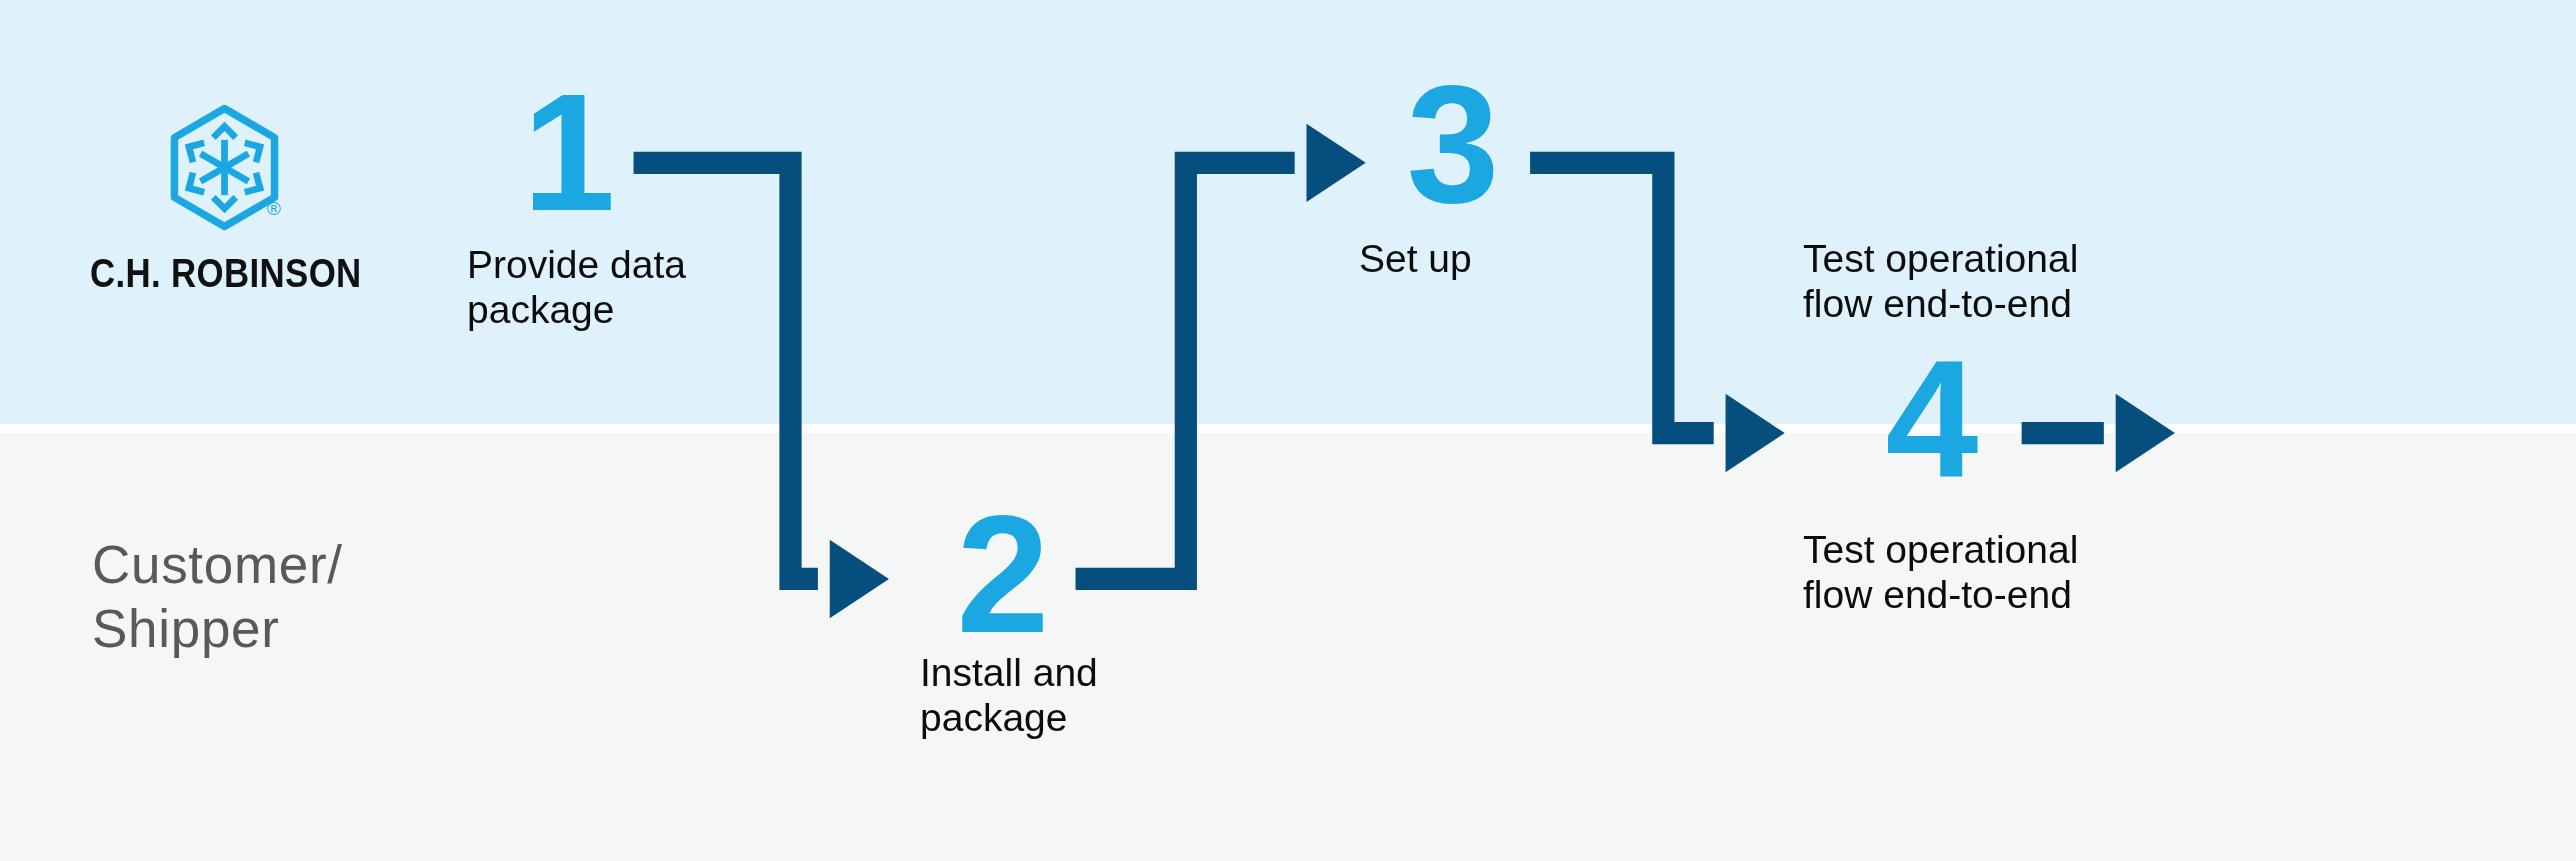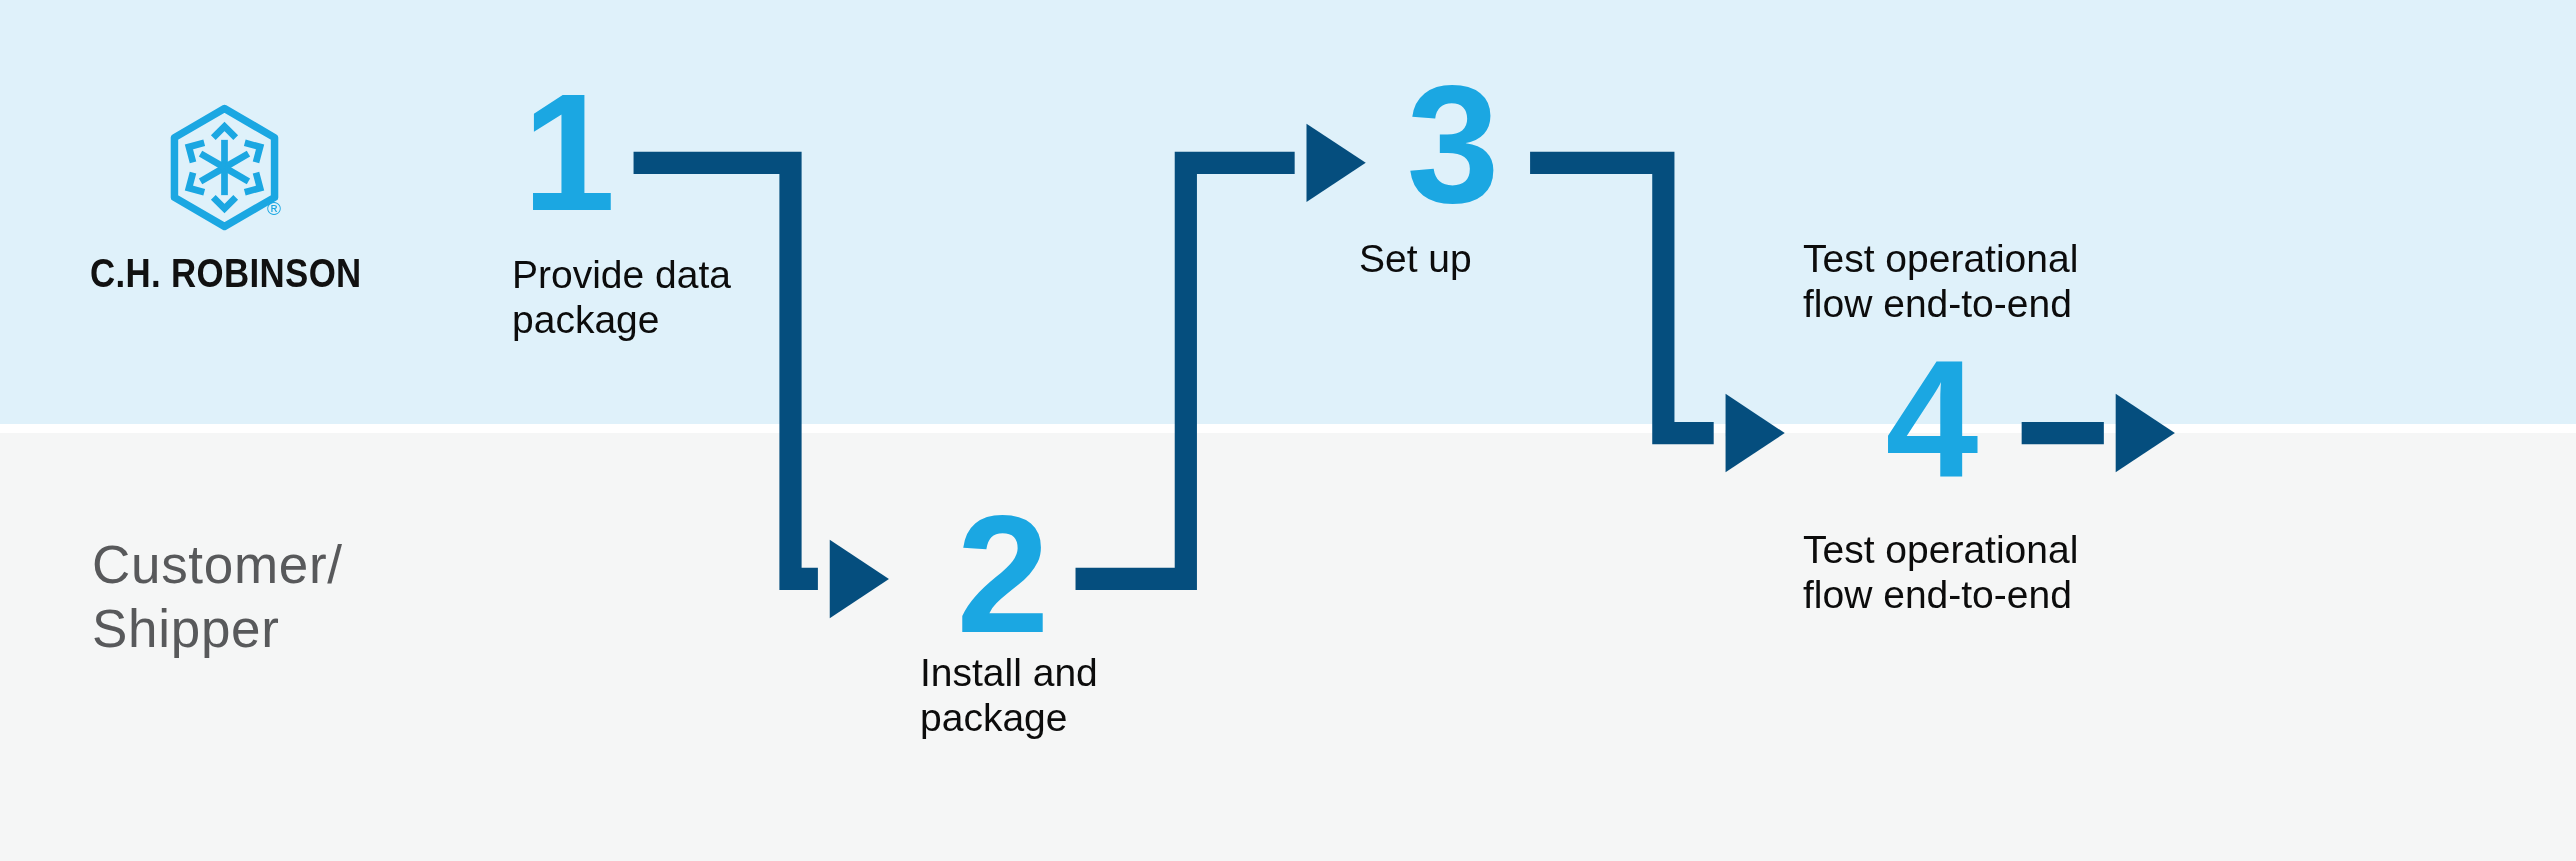--- a/index.html
+++ b/index.html
@@ -38,21 +38,21 @@
     color:var(--cyan,#1BA7E2);
   }
   .num-1{left:458px;top:69px;}
   .num-2{left:892px;top:491px;}
   .num-3{left:1342px;top:61px;}
   .num-4{left:1821px;top:335px;}
 
   
   .step-label{font-size:39px;line-height:45px;color:var(--text-black,#0C0C0C);}
   .step-label span{display:block;}
-  .lbl-1{left:467px;top:252px;margin-left:45px;}
+  .lbl-1{left:467px;top:242px;}
   .lbl-2{left:892px;top:650px;margin-left:28px;}
   .lbl-3{left:1359px;top:236px;}
   .lbl-4a{left:1803px;top:236px;}
   .lbl-4b{left:1803px;top:527px;}
 
   
   .go-live{
     left:2242px;top:291px;
     font-size:135px;line-height:115px;font-weight:700;
     color:var(--navy,#054E7E);letter-spacing:-1.5px;

